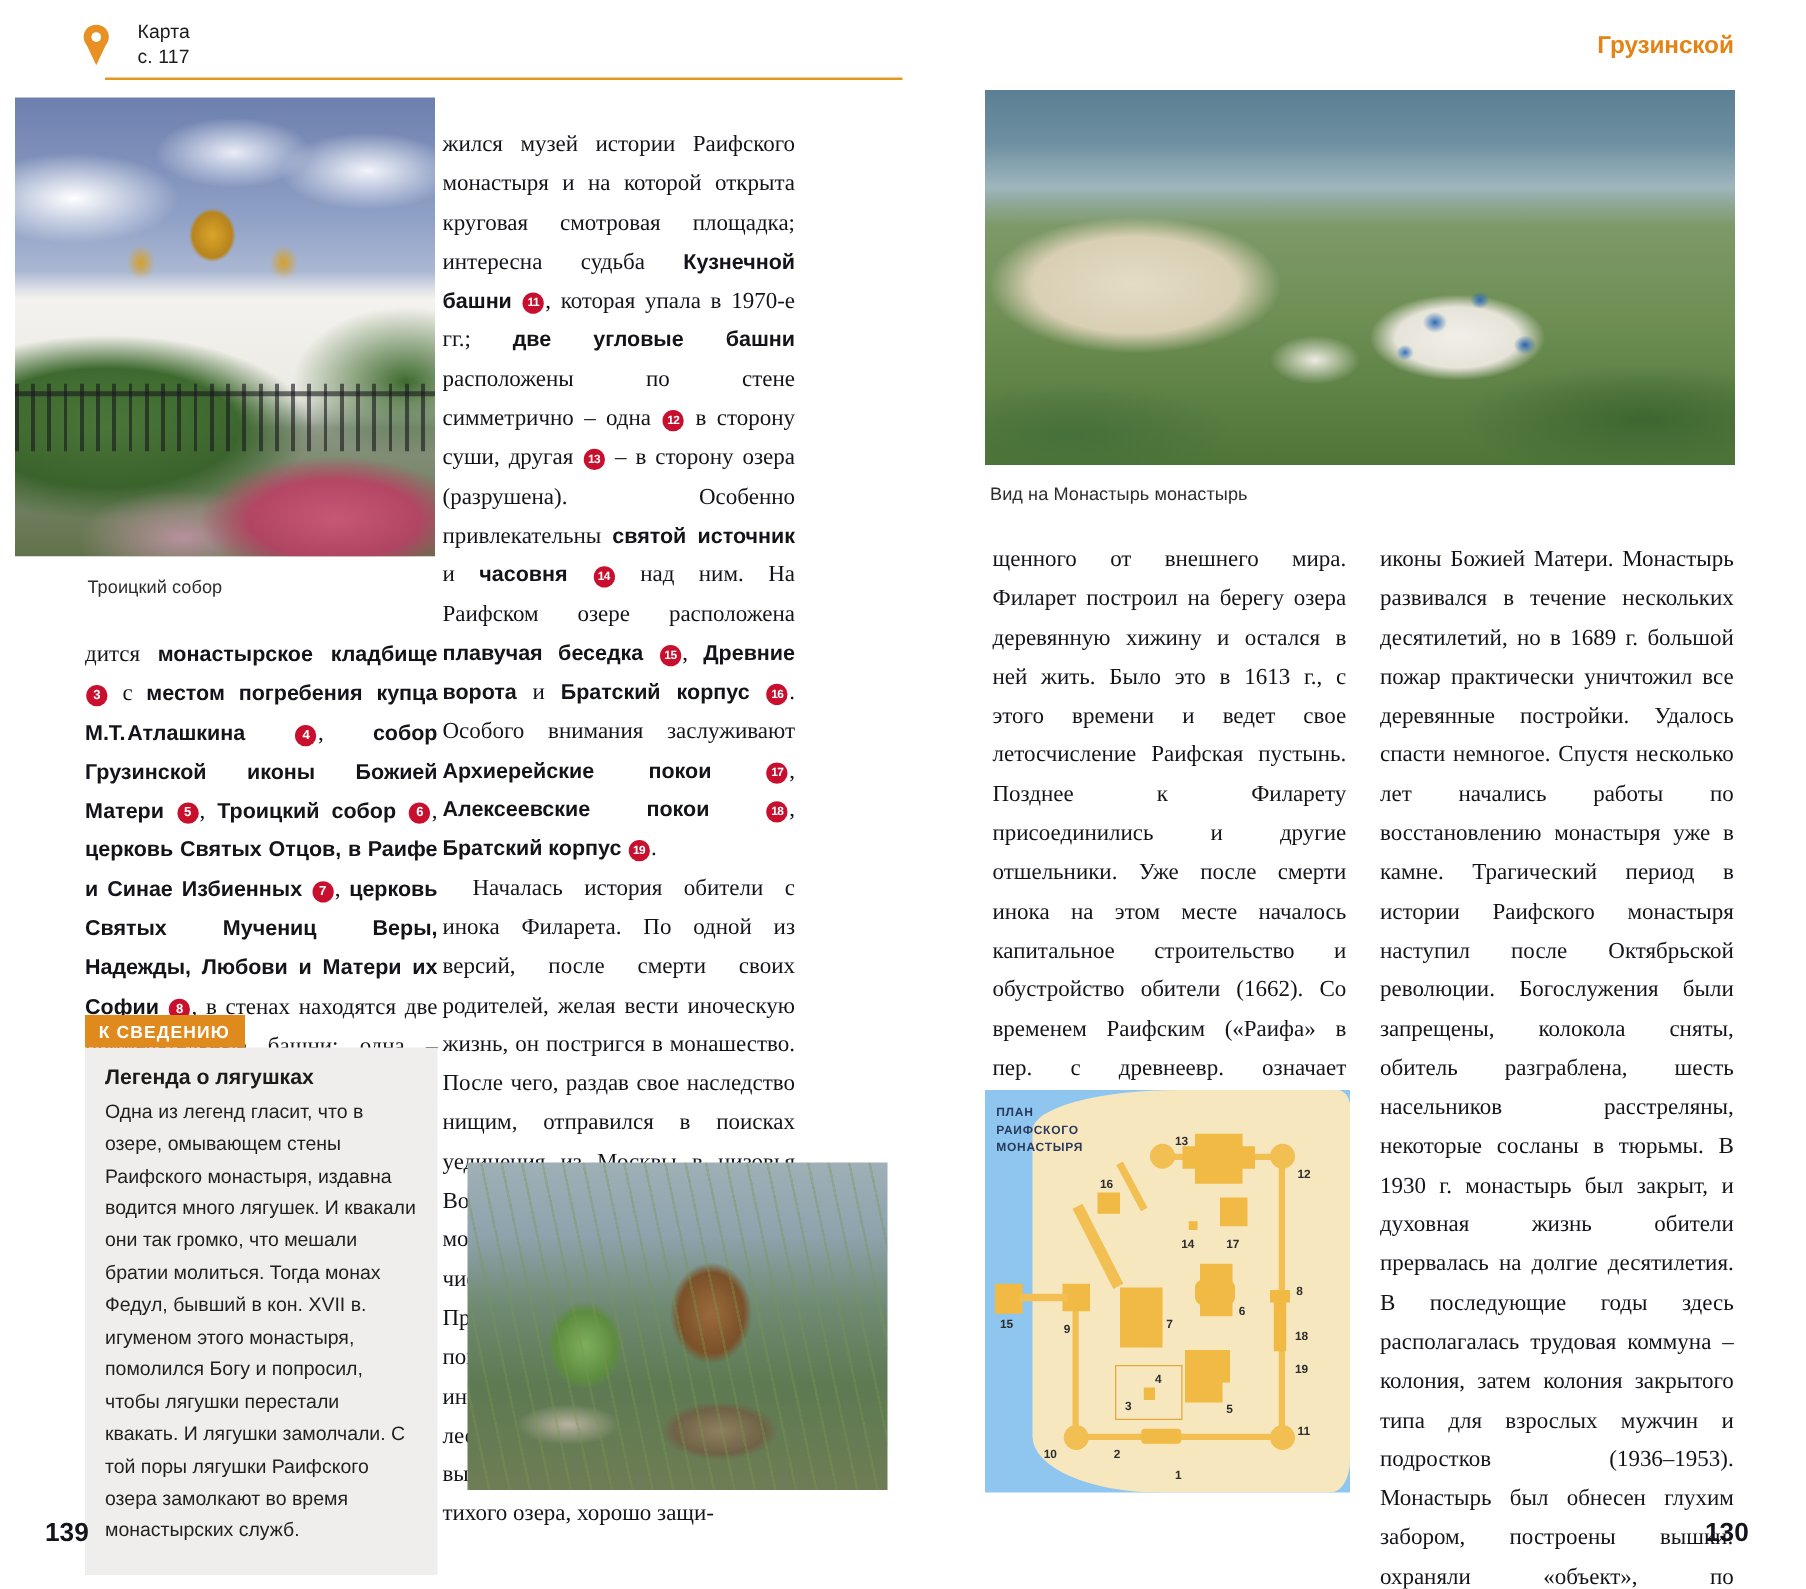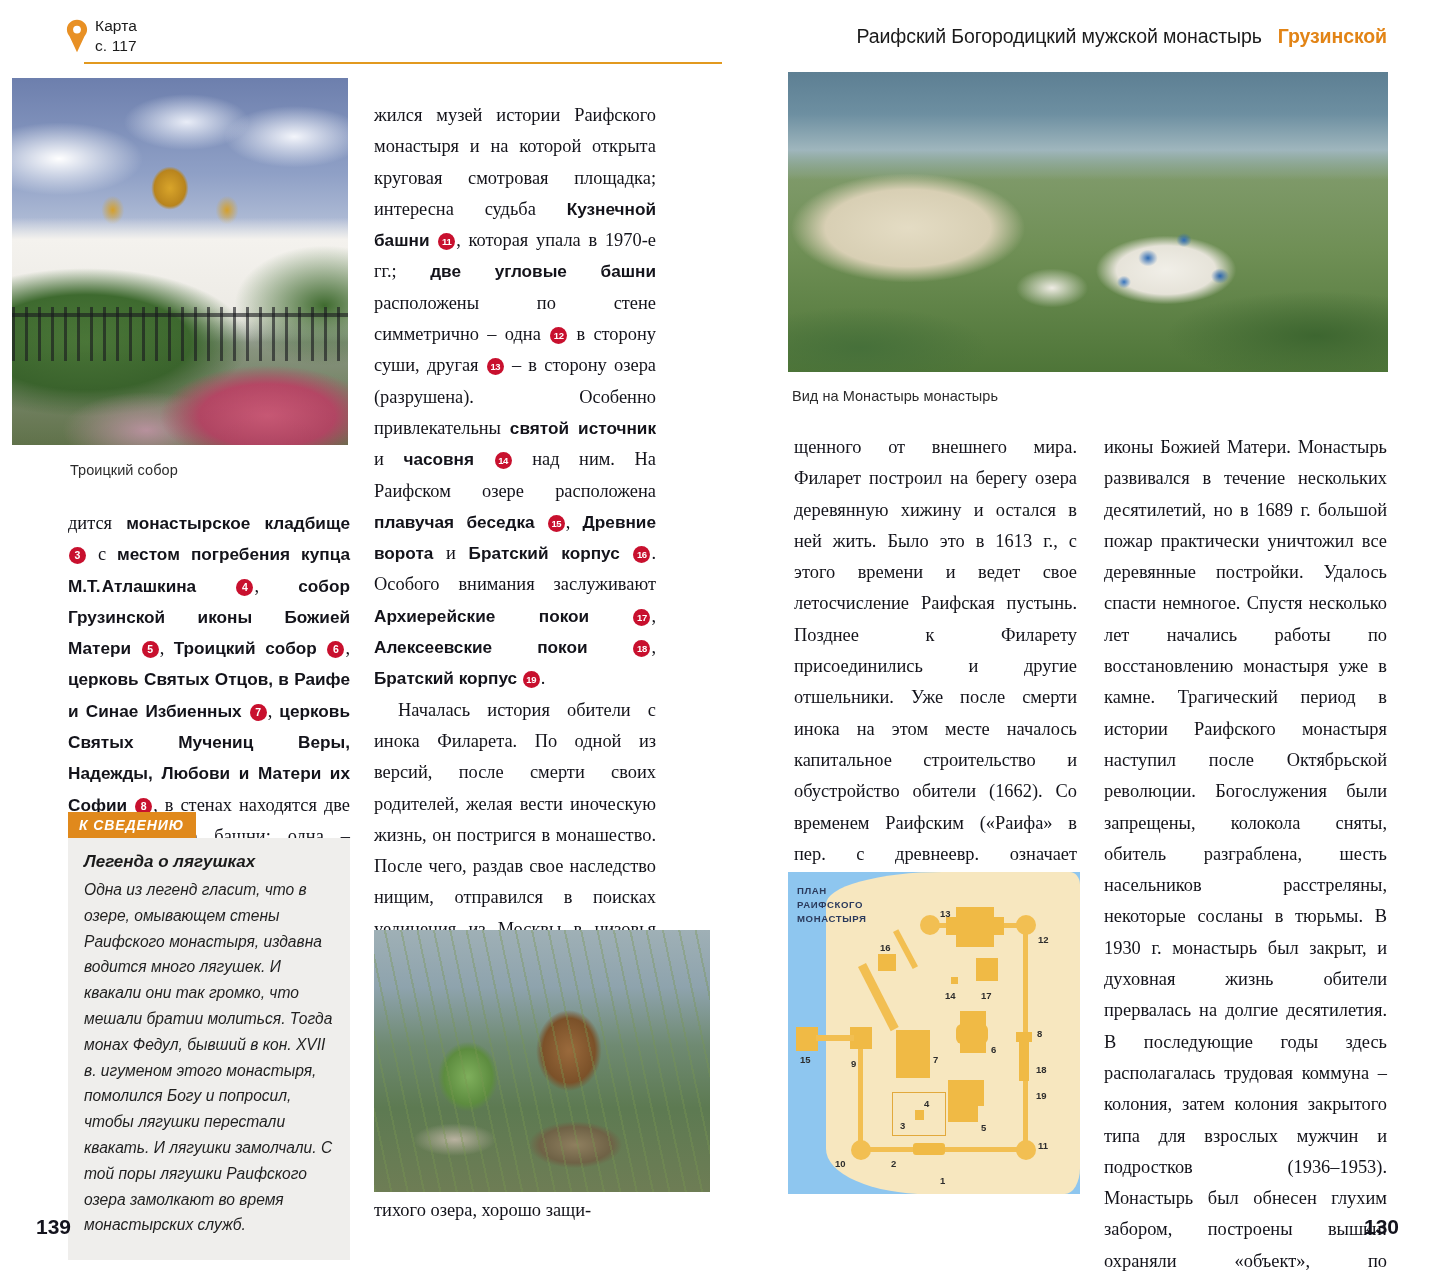--- a/index.html
+++ b/index.html
@@ -50,21 +50,21 @@
     left: 66px;
     top: 14px;
     right: 58px;
     height: 44px;
     display: flex;
     align-items: center;
   }
   .pin-block {
     display: flex;
     align-items: center;
-    gap: 7px;
+    gap: 22px;
   }
   .pin-icon { width: 22px; height: 34px; display:block; }
   .pin-lines {
     font-size: 15.5px;
     line-height: 1.28;
     color: #1b1b1b;
     letter-spacing: 0.1px;
   }
   .rhead-spacer { flex: 1; }
   .rhead-title {
@@ -193,21 +193,21 @@
     text-align: justify;
     text-justify: inter-word;
     hyphens: manual;
   }
   .col b, .col strong {
     font-family: "Liberation Sans", sans-serif;
     font-weight: 700;
     font-size: 17.2px;
   }
   .c1 { left: 68px;  top: 508px; width: 282px; }
-  .c2 { left: 374px; top: 100px; width: 282px; }
+  .c2 { left: 354px; top: 100px; width: 282px; }
   .c3 { left: 794px; top: 432px; width: 283px; }
   .c4 { left: 1104px; top: 432px; width: 283px; }
   .indent { text-indent: 24px; }
 
   
   .mk {
     display: inline-block;
     width: 17px; height: 17px;
     border-radius: 50%;
     background: #c8102e;
@@ -220,21 +220,20 @@
     vertical-align: 1px;
     margin: 0 1px;
   }
   .mk.w2 { font-size: 9.5px; letter-spacing: -0.4px; }
 
   
   .infobox {
     position: absolute;
     left: 68px; top: 812px;
     width: 282px;
-    font-style: italic;
   }
   .infobox-tag {
     display: inline-block;
     background: #e0891c;
     color: #ffffff;
     font-size: 14px;
     font-weight: 700;
     letter-spacing: 0.9px;
     padding: 5px 12px 5px 11px;
   }
@@ -353,21 +352,20 @@
       <svg class="pin-icon" viewBox="0 0 22 34">
         <path d="M11 0.8C5.2 0.8 0.9 5.2 0.9 10.6c0 2.6 1.1 4.9 2.6 6.7L11 33.2l7.5-15.9c1.5-1.8 2.6-4.1 2.6-6.7C21.1 5.2 16.8 0.8 11 0.8z" fill="#e89024"></path>
         <circle cx="11" cy="10.6" r="3.9" fill="#ffffff"></circle>
       </svg>
       <div class="pin-lines">
         <div>Карта</div>
         <div>с. 117</div>
       </div>
     </div>
     <div class="rhead-spacer"></div>
-    <div class="rhead-title">Раифский Богородицкий мужской монастырь</div>
     <div class="rhead-section">Грузинской</div>
   </div>
 
   <div class="photo photo-aerial"></div>
   <div class="caption cap-aerial">Вид на Монастырь монастырь</div>
 
   <div class="col c3">щенного от внешнего мира. Филарет построил на берегу озера деревянную хижину и остался в ней жить. Было это в 1613 г., с этого времени и ведет свое летосчисление Раифская пустынь. Позднее к Филарету присоединились и другие отшельники. Уже после смерти инока на этом месте началось капитальное строительство и обустройство обители (1662). Со временем Раифским («Раифа» в пер. с древнеевр. означает «благословенная») стали называть озеро, лес и ближайший поселок. В 1670-е гг. у обители появилась главная святыня – чудотворный образ Грузинской</div>
   <div class="col c4">иконы Божией Матери. Монастырь развивался в течение нескольких десятилетий, но в 1689 г. большой пожар практически уничтожил все деревянные постройки. Удалось спасти немногое. Спустя несколько лет начались работы по восстановлению монастыря уже в камне. Трагический период в истории Раифского монастыря наступил после Октябрьской революции. Богослужения были запрещены, колокола сняты, обитель разграблена, шесть насельников расстреляны, некоторые сосланы в тюрьмы. В 1930 г. монастырь был закрыт, и духовная жизнь обители прервалась на долгие десятилетия. В последующие годы здесь располагалась трудовая коммуна – колония, затем колония закрытого типа для взрослых мужчин и подростков (1936–1953). Монастырь был обнесен глухим забором, построены вышки: охраняли «объект», по свидетельствам очевидцев, около ста солдат войск НКВД со служебными собаками. На первом этаже братского корпуса в ризнице и библиотеке были устроены камеры, на втором эта-</div>
 
   <div class="plan">

